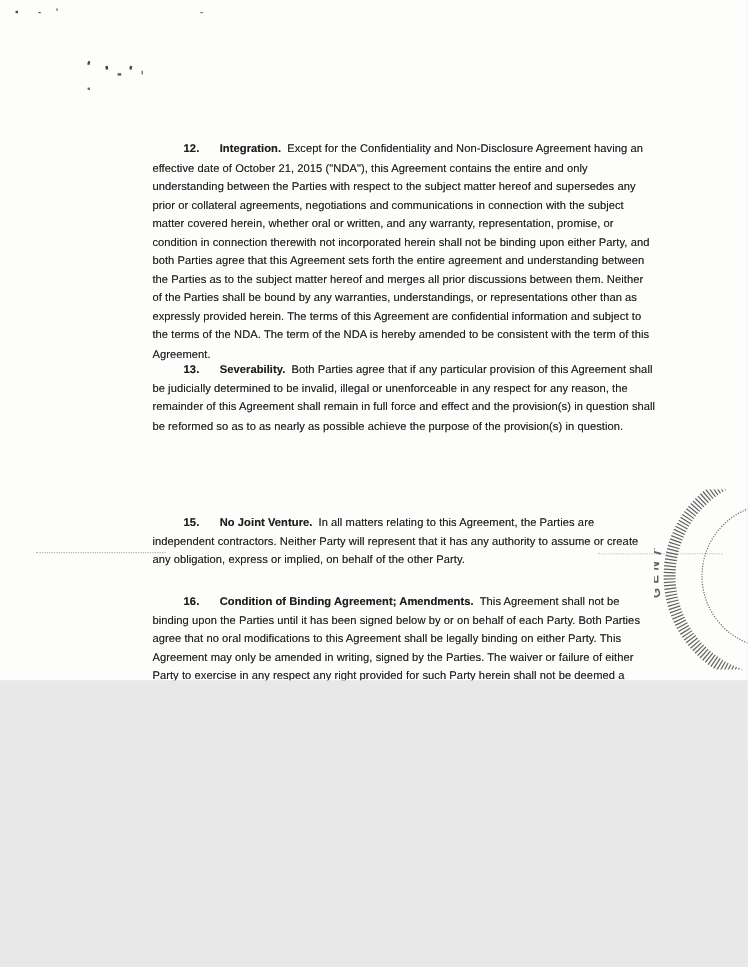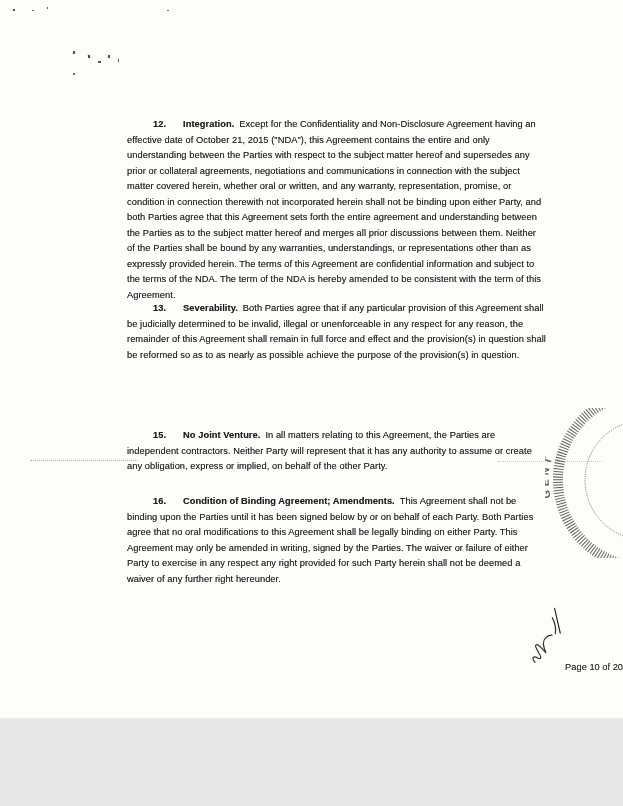--- a/index.html
+++ b/index.html
@@ -1,19 +1,19 @@
 <!DOCTYPE html>
 <html><head>
 <meta charset="utf-8">
 <style>
   html,body{margin:0;padding:0;}
   body{background:#e8e8e8;font-family:"Liberation Sans",sans-serif;}
   .page{
     position:relative;
-    width:623px;height:718px;
+    width:623px;height:567px;
     background:#fdfdfc;
     overflow:hidden;
     color:#1d1d1d;
   }
   .textcol{
     position:absolute;
     left:127px;
     width:419px;
     font-size:9.3px;
     line-height:15.5px;

